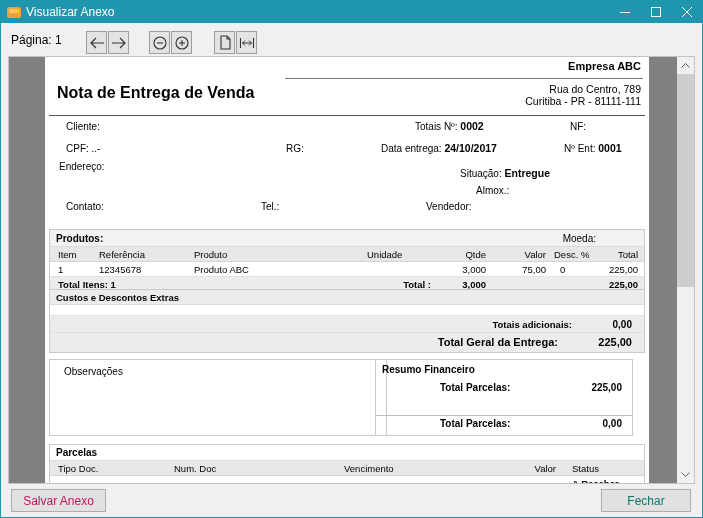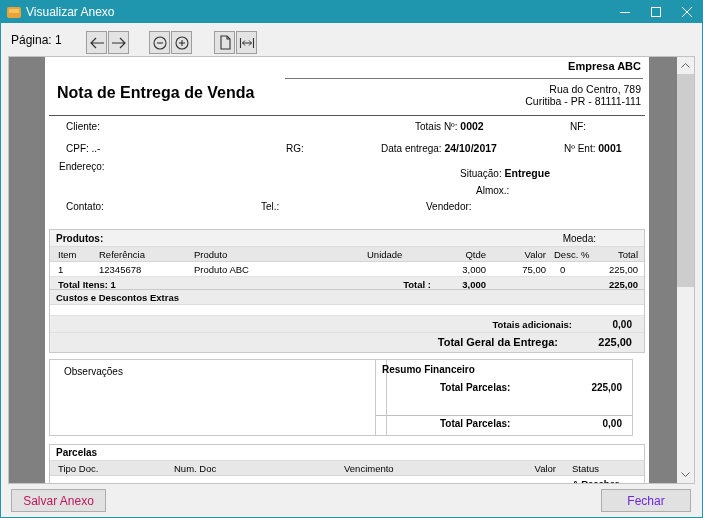--- a/index.html
+++ b/index.html
@@ -288,16 +288,16 @@
       <div class="sb-btn sb-down">
         <svg width="9" height="5" viewBox="0 0 9 5">
           <path d="M0.5 0.5 L4.5 4.5 L8.5 0.5" fill="none" stroke="#606060" stroke-width="1"></path>
           </svg>
       </div>
     </div>
   </div>
 
   <div class="abs" style="position:absolute; left:0; right:0; bottom:0; height:33px; background:#f0f0f0;">
     <button style="position:absolute; left:10px; top:5px; width:95px; height:23px; background:#e1e1e1; border:1px solid #adadad; font-family:'Liberation Sans',sans-serif; font-size:12px; color:#be185d;">Salvar Anexo</button>
-    <button style="position:absolute; right:11px; top:5px; width:90px; height:23px; background:#e1e1e1; border:1px solid #adadad; font-family:'Liberation Sans',sans-serif; font-size:12px; color:#6d28d9;">Fechar</button>
+    <button style="position:absolute; right:11px; top:5px; width:90px; height:23px; background:#e1e1e1; border:1px solid #adadad; font-family:'Liberation Sans',sans-serif; font-size:12px; color:#0f766e;">Fechar</button>
   </div>
 
 </div>
 
 </body></html>

